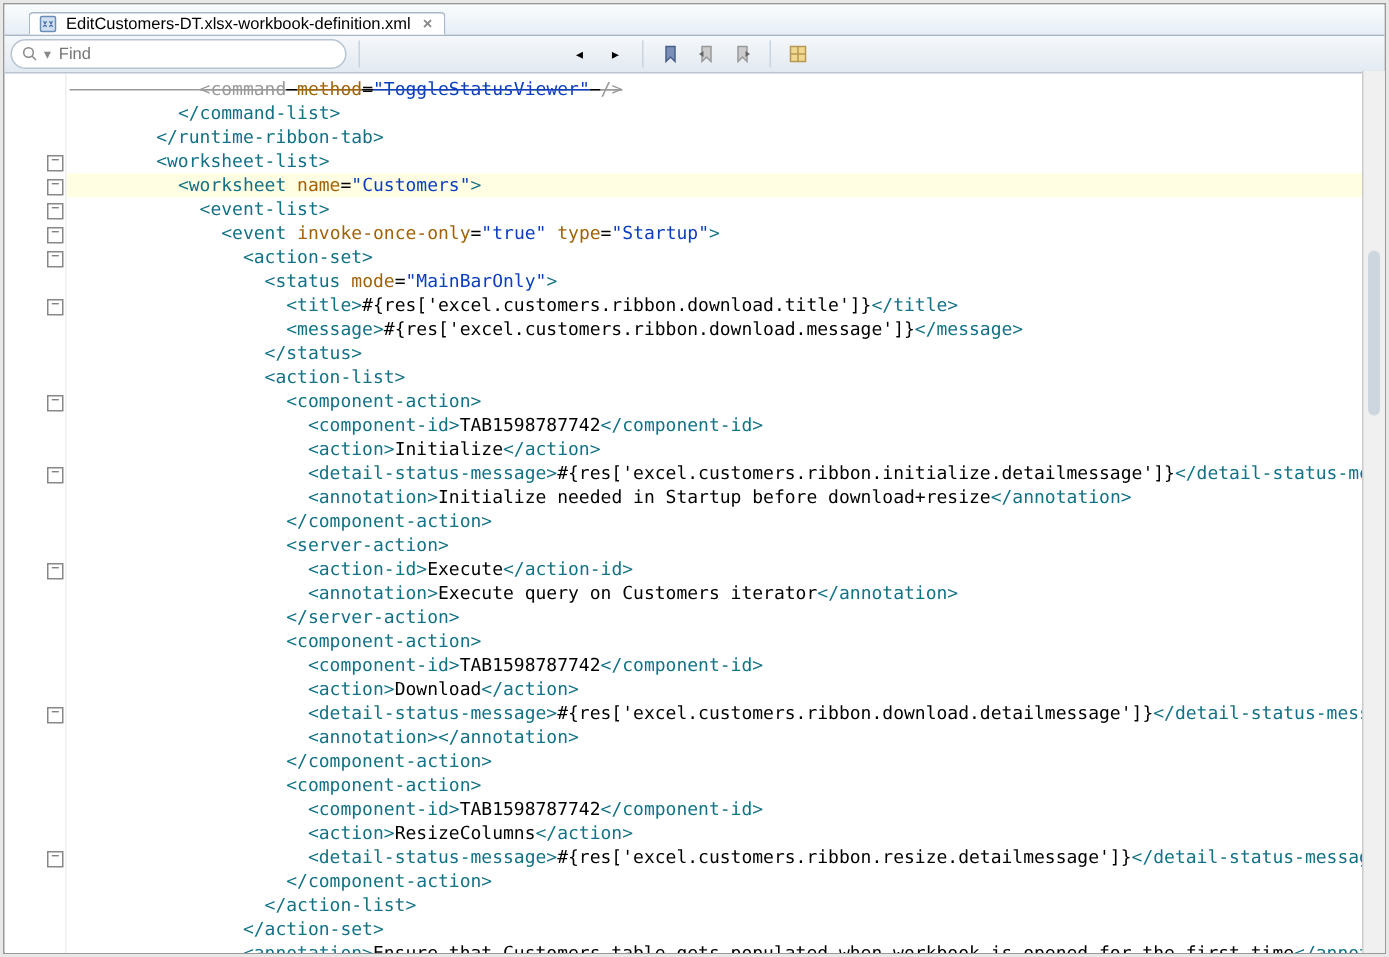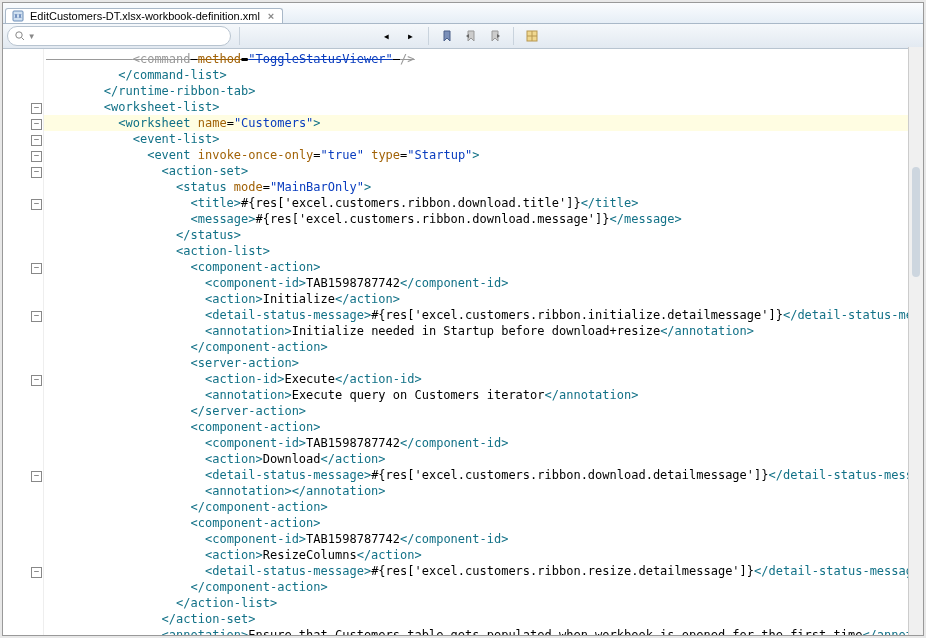--- a/index.html
+++ b/index.html
@@ -1,18 +1,18 @@
 <!DOCTYPE html>
 <html><head>
 <meta charset="utf-8">
 <style>
   body{margin:0;font-family:Consolas,monospace;font-size:12px;background:#e8e8e8;color:#000}
   .frame{background:#fff;border:1px solid #999;margin:2px;height:632px;overflow:hidden;position:relative}
   .tabbar{height:20px;background:linear-gradient(#fafcfe,#e6eef6);border-bottom:1px solid #a9b8c8;display:flex;align-items:end}
-  .tab{display:flex;align-items:center;gap:6px;background:#fff;border:1px solid #a9b8c8;border-bottom:none;border-radius:3px 3px 0 0;padding:1px 6px;margin-left:2px;font-family:"Segoe UI",sans-serif;font-size:11px}
+  .tab{display:flex;align-items:center;gap:6px;background:#fff;border:1px solid #a9b8c8;border-bottom:none;border-radius:3px 3px 0 0;padding:1px 6px;margin-left:16px;font-family:"Segoe UI",sans-serif;font-size:11px}
   .tab svg{width:12px;height:12px}
   .tab .x{color:#888;font-weight:bold;cursor:pointer;padding:0 2px}
   .toolbar{height:24px;background:linear-gradient(#f5f8fb,#e2e9f1);border-bottom:1px solid #b8c4d0;display:flex;align-items:center;gap:4px;padding:0 4px}
   .find-wrap{display:flex;align-items:center;background:#fff;border:1px solid #b8c4d0;border-radius:10px;padding:0 6px;height:18px;width:210px}
   .find-wrap svg{width:12px;height:12px}
   .find-wrap input{border:none;outline:none;font-size:11px;color:#999;flex:1;background:transparent}
   .sep{width:1px;height:18px;background:#c9d3dd;margin:0 4px}
   .tbtn{width:18px;height:18px;display:flex;align-items:center;justify-content:center;cursor:pointer;border:1px solid transparent;border-radius:2px}
   .editor{display:flex;height:588px;overflow:auto;background:#fff}
   .gutter{width:40px;min-width:40px;background:#fff;border-right:1px solid #eee;position:relative}
@@ -40,20 +40,21 @@
     </div>
   </div>
 
   <div class="toolbar">
     <div class="find-wrap">
       <svg viewBox="0 0 12 12">
           <circle cx="5" cy="5" r="3.2" fill="none" stroke="#888" stroke-width="1"></circle>
           <line x1="7.5" y1="7.5" x2="10" y2="10" stroke="#888" stroke-width="1"></line>
         </svg>
       <span style="color:#888;margin:0 2px">▾</span>
+      <input placeholder="Find" style="">
     </div>
     <div class="sep"></div>
     <div style="flex:1"></div>
     <div class="tbtn">
         <span>◂</span>
       </div>
     <div class="tbtn">
         <span>▸</span>
       </div>
     <div class="sep"></div>

